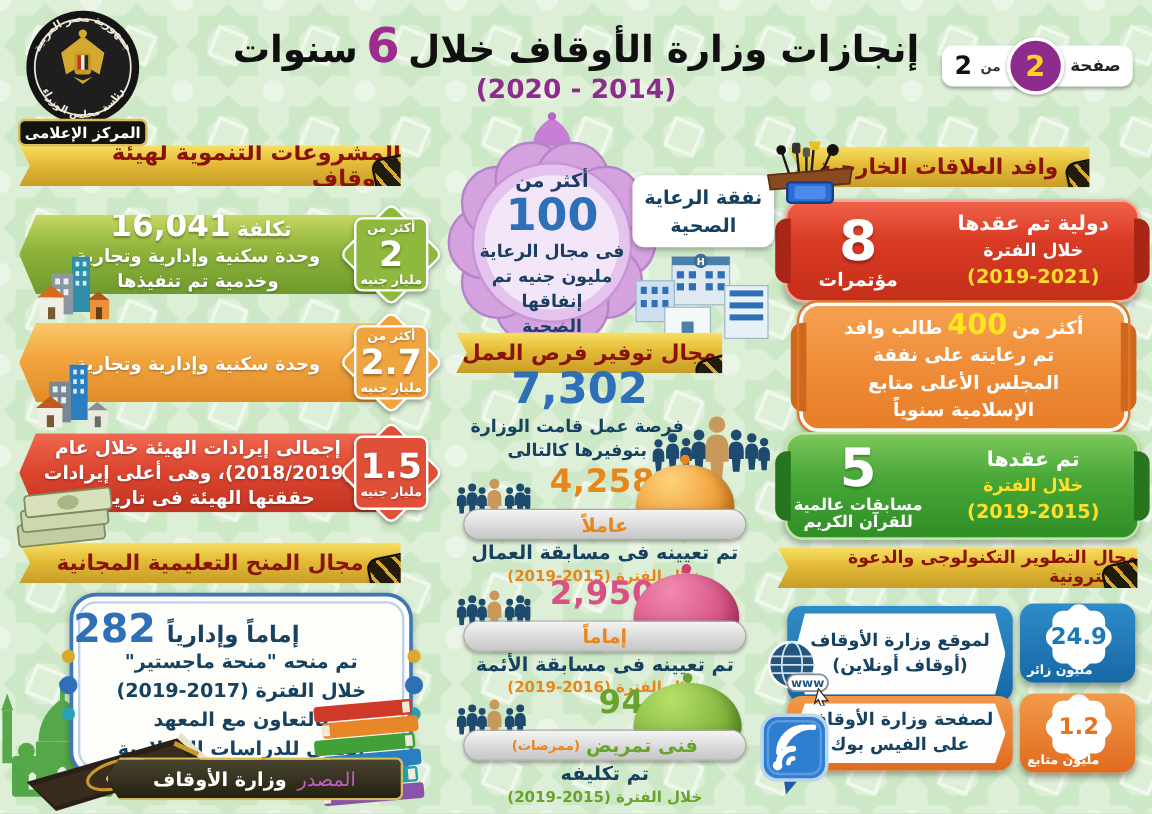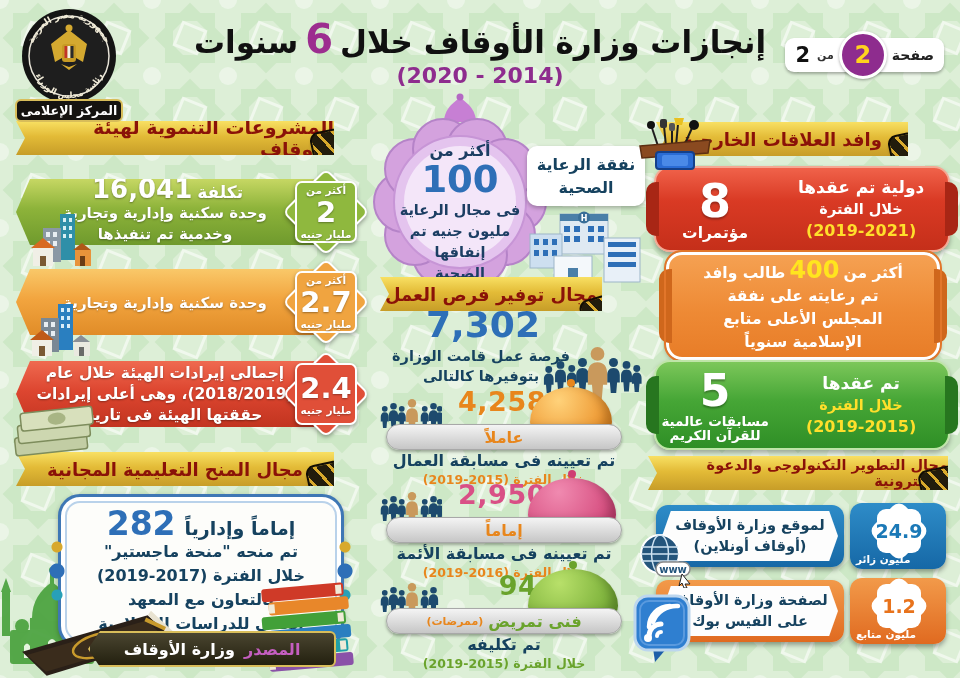--- a/index.html
+++ b/index.html
@@ -59,35 +59,35 @@
   .octa .oc{position:absolute;inset:0;display:flex;flex-direction:column;align-items:center;
             justify-content:center;color:#fff;z-index:2;line-height:1;text-shadow:0 1px 2px rgba(0,0,0,.35);}
   .octa .bt{font-size:10.5px;font-weight:800;}
   .octa .bn{font-size:29px;font-weight:900;margin:2px 0;}
   .octa .bu{font-size:10.5px;font-weight:800;}
 
   
   .frame{left:58px;top:494px;width:286px;height:154px;background:#fdfdfa;border:3px solid #3e77b5;
          border-radius:22px;box-shadow:inset 0 0 0 4px #fff,inset 0 0 0 6px #b9d2ea,0 2px 5px rgba(0,0,0,.25);
          z-index:2;text-align:center;color:#16425f;padding-top:10px;box-sizing:border-box;}
-  .frame .l1{display:flex;direction:ltr;justify-content:center;align-items:baseline;gap:9px;}
+  .frame .l1{display:flex;direction:ltr;align-items:baseline;gap:9px;}
   .frame .l1 .big{font-size:33px;font-weight:900;color:#2e6fb7;line-height:1;}
   .frame .l1 .who{font-size:19px;font-weight:900;}
   .frame .fl{font-size:16px;font-weight:800;line-height:24px;}
   .orn{position:absolute;top:50%;transform:translateY(-50%);width:24px;height:60px;
        background:radial-gradient(circle 6px at 50% 10%,#d8a92c 0 5px,transparent 6px),
                   radial-gradient(circle 8px at 50% 50%,#2e6fb7 0 7px,transparent 8px),
                   radial-gradient(circle 6px at 50% 90%,#28a0b8 0 5px,transparent 6px);}
   .orn.l{left:-16px;} .orn.r{right:-16px;}
 
   .ribbon{left:88px;top:631px;width:244px;height:32px;z-index:6;
           background:linear-gradient(180deg,#4a4530,#23200f);border:2px solid #d8bd5a;border-radius:6px;
           clip-path:polygon(12px 0,100% 0,100% 100%,12px 100%,0 50%);
           display:flex;align-items:center;justify-content:center;gap:9px;}
-  .ribbon .src{color:#c45ec0;font-weight:700;font-size:16px;}
+  .ribbon .src{color:#c45ec0;font-weight:400;font-size:16px;}
   .ribbon .val{color:#fff;font-weight:900;font-size:16px;}
 
   
   .flower{left:366px;top:92px;width:188px;height:208px;z-index:1;}
   .flower-text{position:absolute;left:384px;top:140px;width:152px;text-align:center;z-index:2;
                color:#1c3e63;font-weight:800;line-height:21px;}
   .flower-text .fmore{font-size:16px;}
   .flower-text .f100{font-size:37px;font-weight:900;color:#2e6fb7;line-height:1.05;}
   .flower-text .fl{font-size:14.5px;}
   .health-box{left:527px;top:146px;width:118px;height:60px;background:#fff;border-radius:10px;
@@ -147,21 +147,21 @@
            color:#fff;font-weight:800;font-size:15.5px;line-height:23px;text-align:center;}
   .orange-box .y400{color:#ffe51e;font-size:24px;font-weight:900;margin:0 4px;}
 
   .green-box{left:654px;top:360px;width:292px;height:86px;border-radius:16px;z-index:2;
            background:linear-gradient(180deg,#7cc75a,#46a636 45%,#2f8f26);border:2px solid #bfe5a8;
            box-shadow:0 3px 5px rgba(0,0,0,.3);display:flex;align-items:center;color:#fff;}
   .green-box .bign{font-size:44px;}
   .green-box .unit{font-size:13.5px;}
 
   .info-card{position:absolute;border-radius:12px;box-shadow:0 3px 5px rgba(0,0,0,.35);z-index:2;}
-  .web-card{left:656px;top:505px;width:188px;height:62px;background:linear-gradient(180deg,#2e8cc8,#1668a6);}
+  .web-card{left:656px;top:505px;width:188px;height:80px;background:linear-gradient(180deg,#2e8cc8,#1668a6);}
   .fb-card{left:656px;top:580px;width:188px;height:62px;background:linear-gradient(180deg,#f29a4a,#e06a20);}
   .card-inner{position:absolute;inset:6px;background:#fdfdfd;
               clip-path:polygon(0 50%,5% 0,95% 0,100% 50%,95% 100%,5% 100%);
               display:flex;flex-direction:column;align-items:center;justify-content:center;
               color:#16425f;font-weight:900;font-size:14.5px;line-height:21px;}
   .sbadge{position:absolute;width:96px;height:66px;border-radius:12px;box-shadow:0 3px 5px rgba(0,0,0,.35);z-index:2;}
   .sbadge.blue{left:850px;top:503px;background:linear-gradient(180deg,#2e8cc8,#1668a6);}
   .sbadge.orng{left:850px;top:578px;background:linear-gradient(180deg,#f29a4a,#e06a20);}
   .star{position:absolute;left:26px;top:5px;width:46px;height:46px;}
   .star .wsq{position:absolute;inset:1px;background:#fff;border-radius:9px;}
@@ -333,21 +333,21 @@
   <div class="stat-row red" style="top:352px;">
     <div class="stat-banner">
       <div class="sb-line2">إجمالى إيرادات الهيئة خلال عام</div>
       <div class="sb-line2"><span dir="ltr">(2018/2019)</span><span>، وهى أعلى إيرادات</span></div>
       <div class="sb-line2">حققتها الهيئة فى تاريخها</div>
     </div>
     <div class="octa" style="--b:#e04f38;">
       <i class="sq r45"></i>
         <i class="sq"></i>
       <div class="oc">
-          <span class="bn">2.4</span>
+          <span class="bn">1.5</span>
           <span class="bu">مليار جنيه</span>
         </div>
     </div>
   </div>
 
   <svg class="abs money" viewBox="0 0 92 56">
     <g transform="rotate(-6 46 28)">
       <rect x="6" y="30" width="72" height="18" rx="3" fill="#c2cda4" stroke="#7d8c5c" stroke-width="1.5"></rect>
       <rect x="10" y="18" width="72" height="18" rx="3" fill="#cdd7b0" stroke="#7d8c5c" stroke-width="1.5"></rect>
       <rect x="14" y="6" width="72" height="18" rx="3" fill="#d8e0bc" stroke="#7d8c5c" stroke-width="1.5"></rect>

